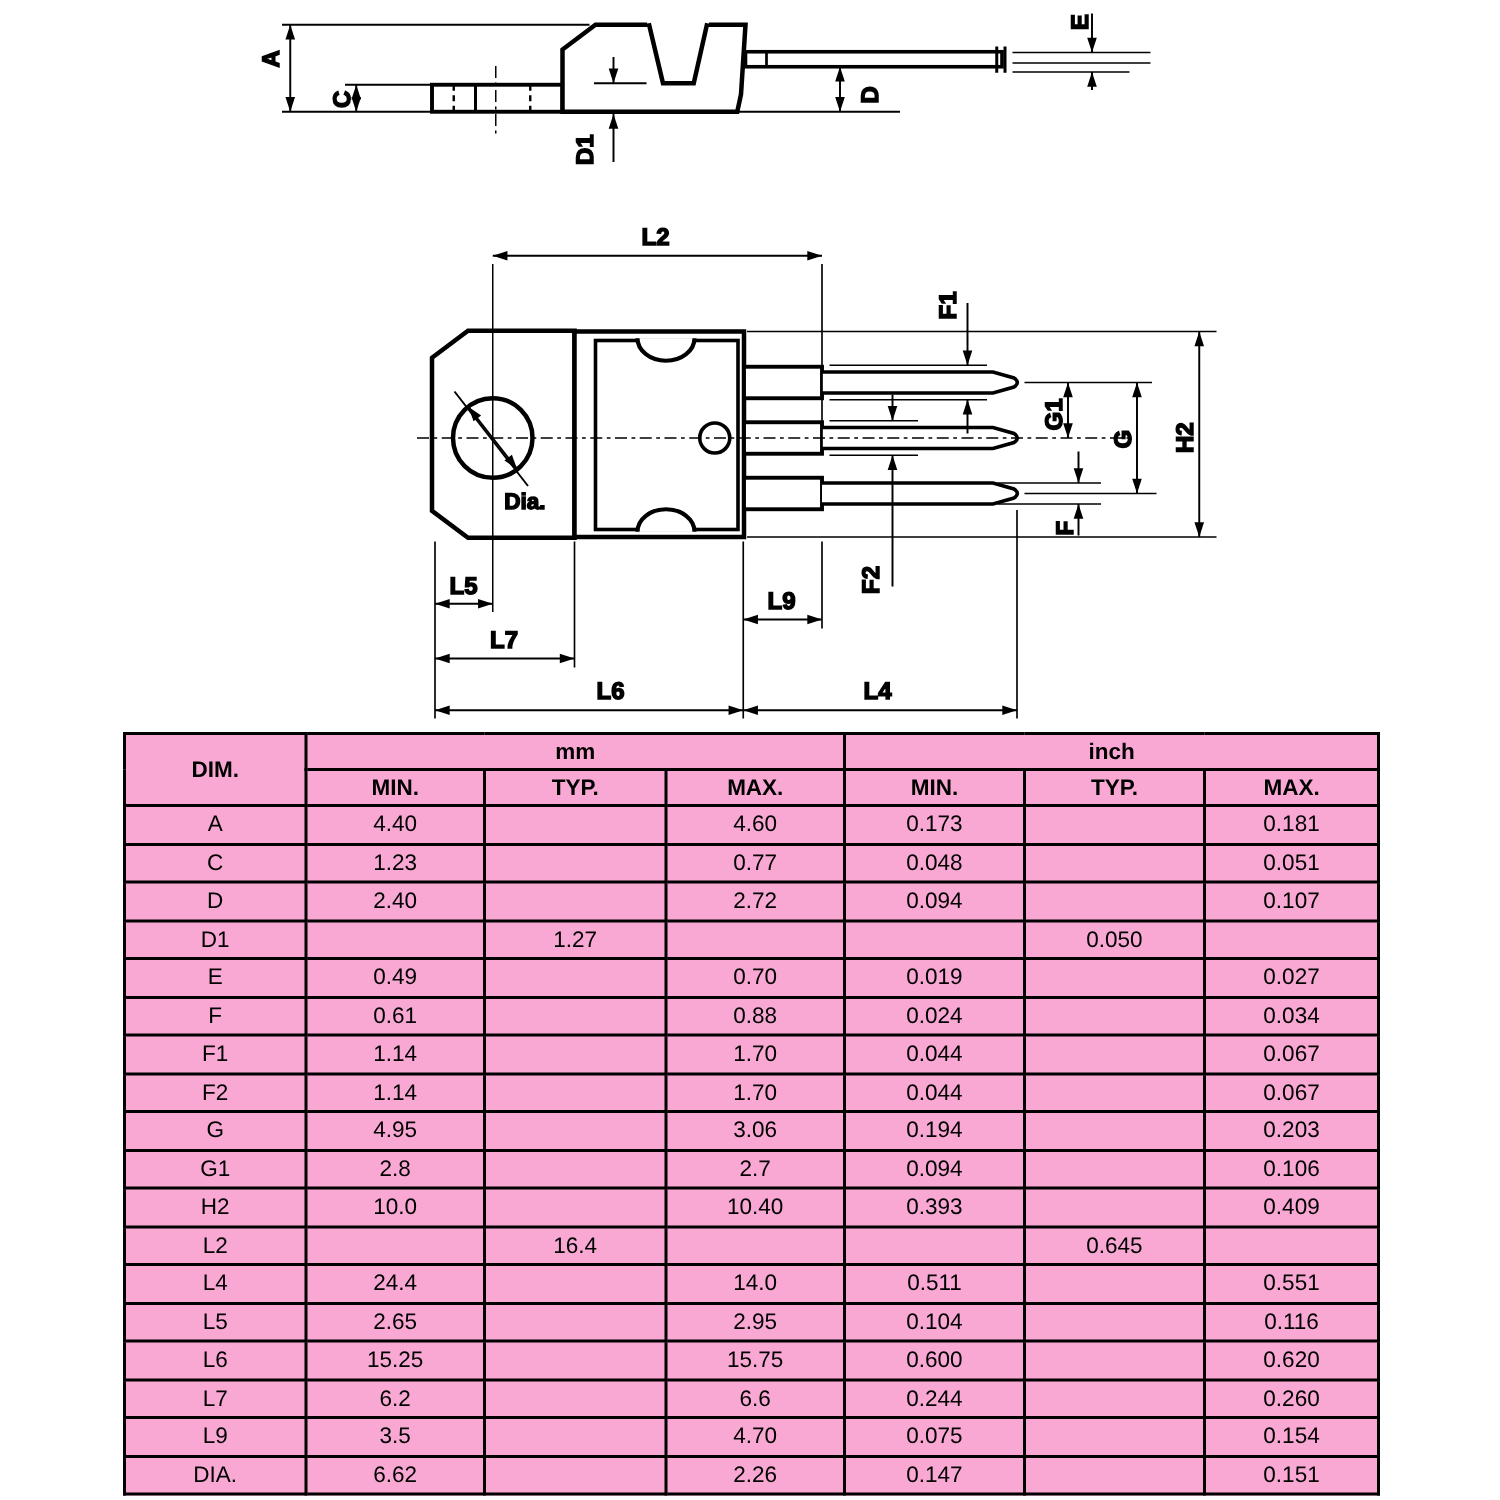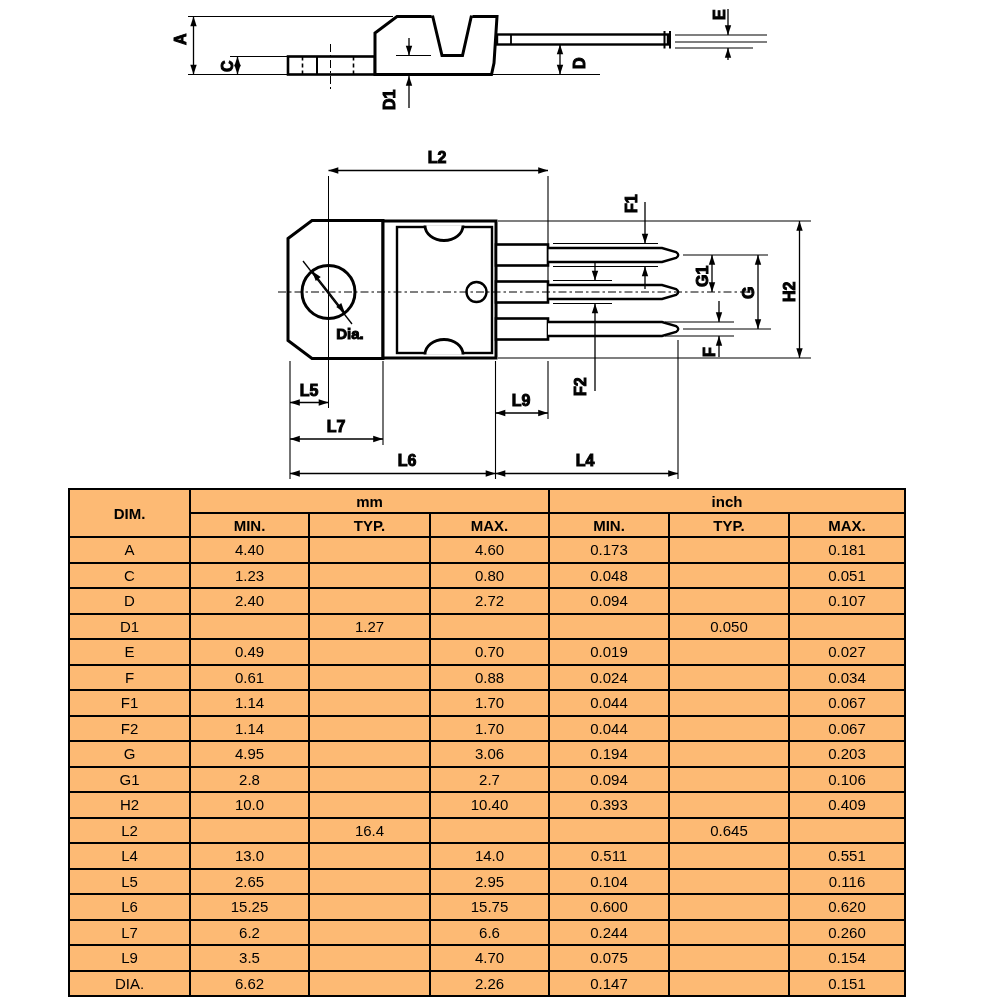--- a/index.html
+++ b/index.html
@@ -1,21 +1,21 @@
 <!DOCTYPE html>
 <html><head>
 <meta charset="utf-8">
 <style>
   html,body{margin:0;padding:0;background:#fff;}
   body{width:1000px;height:1000px;font-family:"Liberation Sans",sans-serif;}
   .stage{position:relative;width:1000px;height:1000px;background:#fff;overflow:hidden;}
   svg.drawing{position:absolute;left:0;top:0;}
   .lbl{font-family:"Liberation Sans",sans-serif;font-weight:bold;font-size:16px;fill:#000;}
   .lbl-s{font-family:"Liberation Sans",sans-serif;font-weight:bold;font-size:15px;fill:#000;}
-  table.dims{position:absolute;left:68px;top:488px;width:836px;border-collapse:collapse;table-layout:fixed;background:#fdba74;}
+  table.dims{position:absolute;left:82px;top:488px;width:836px;border-collapse:collapse;table-layout:fixed;background:#f9a8d4;}
   table.dims th,table.dims td{border:2px solid #000;text-align:center;vertical-align:middle;padding:0;color:#000;overflow:hidden;}
   table.dims th{font-size:15px;font-weight:bold;}
   table.dims td{font-size:15px;font-weight:normal;}
   table.dims thead tr{height:24px;}
   table.dims tbody tr{height:25.5px;}
   table.dims tbody td:first-child{font-weight:normal;}
 </style>
 </head>
 <body>
 
@@ -193,21 +193,21 @@
           <td></td>
           <td>4.60</td>
           <td>0.173</td>
           <td></td>
           <td>0.181</td>
         </tr>
     <tr>
           <td>C</td>
           <td>1.23</td>
           <td></td>
-          <td>0.80</td>
+          <td>0.77</td>
           <td>0.048</td>
           <td></td>
           <td>0.051</td>
         </tr>
     <tr>
           <td>D</td>
           <td>2.40</td>
           <td></td>
           <td>2.72</td>
           <td>0.094</td>
@@ -290,21 +290,21 @@
           <td>L2</td>
           <td></td>
           <td>16.4</td>
           <td></td>
           <td></td>
           <td>0.645</td>
           <td></td>
         </tr>
     <tr>
           <td>L4</td>
-          <td>13.0</td>
+          <td>24.4</td>
           <td></td>
           <td>14.0</td>
           <td>0.511</td>
           <td></td>
           <td>0.551</td>
         </tr>
     <tr>
           <td>L5</td>
           <td>2.65</td>
           <td></td>

